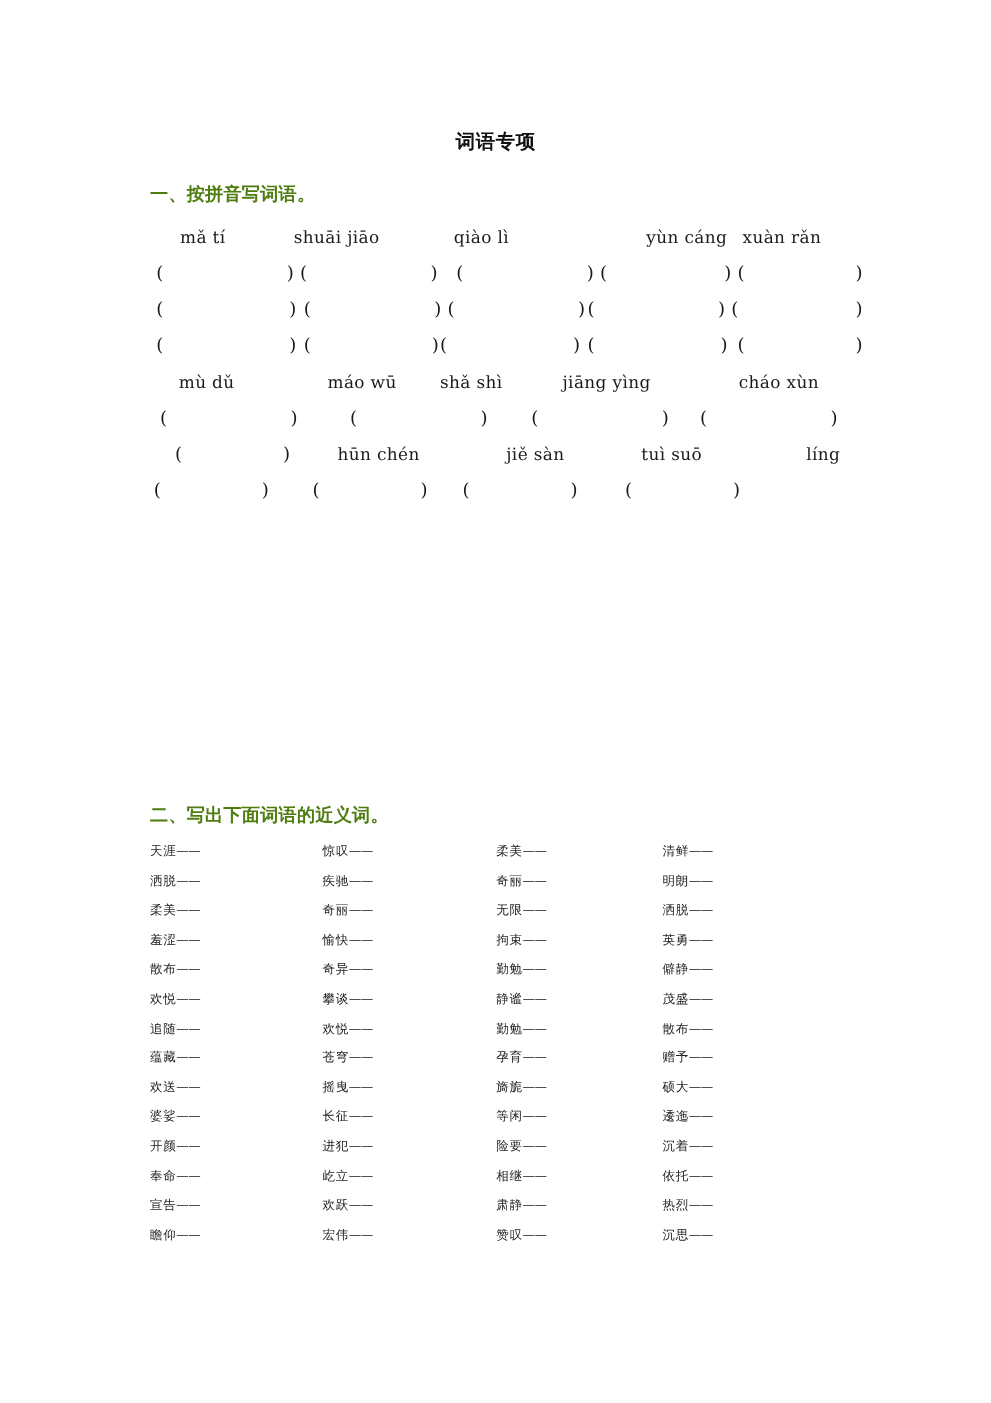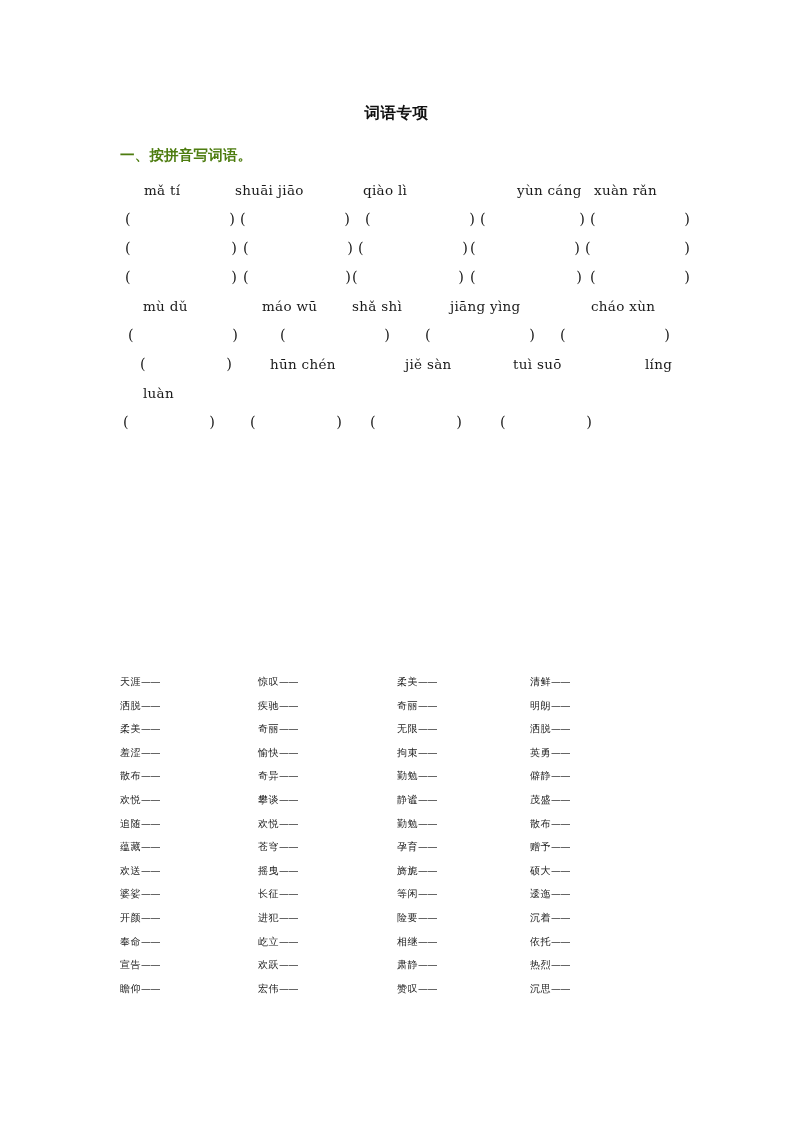--- a/index.html
+++ b/index.html
@@ -233,43 +233,41 @@
       <div class="pyrow">
         <div class="py" style="left: 270px;">hūn chén</div>
         <div class="py" style="left: 405px;">jiě sàn</div>
         <div class="py" style="left: 513px;">tuì suō</div>
         <div class="py" style="left: 645px;">líng</div>
         <div class="paren" style="left: 140px; width: 92px;">
           <span class="lp">(</span>
           <span class="rp">)</span>
         </div>
       </div>
-      <div class="pyrow">
-        <div class="py" style="left: 143px;">luàn</div>
-      </div>
       <div class="pyrow parens">
         <div class="paren" style="left: 123px; width: 92px;">
           <span class="lp">(</span>
           <span class="rp">)</span>
         </div>
         <div class="paren" style="left: 250px; width: 92px;">
           <span class="lp">(</span>
           <span class="rp">)</span>
         </div>
         <div class="paren" style="left: 370px; width: 92px;">
           <span class="lp">(</span>
           <span class="rp">)</span>
         </div>
         <div class="paren" style="left: 500px; width: 92px;">
           <span class="lp">(</span>
           <span class="rp">)</span>
         </div>
       </div>
     </div>
 
+  <div class="section-heading" id="heading-2">二、写出下面词语的近义词。</div>
 
   <div class="word-grid">
       <div class="wcol wcol-0">
         <div class="wrow"><span class="wterm">天涯</span><span class="wdash">——</span></div>
         <div class="wrow"><span class="wterm">洒脱</span><span class="wdash">——</span></div>
         <div class="wrow"><span class="wterm">柔美</span><span class="wdash">——</span></div>
         <div class="wrow"><span class="wterm">羞涩</span><span class="wdash">——</span></div>
         <div class="wrow"><span class="wterm">散布</span><span class="wdash">——</span></div>
         <div class="wrow"><span class="wterm">欢悦</span><span class="wdash">——</span></div>
         <div class="wrow"><span class="wterm">追随</span><span class="wdash">——</span></div>

